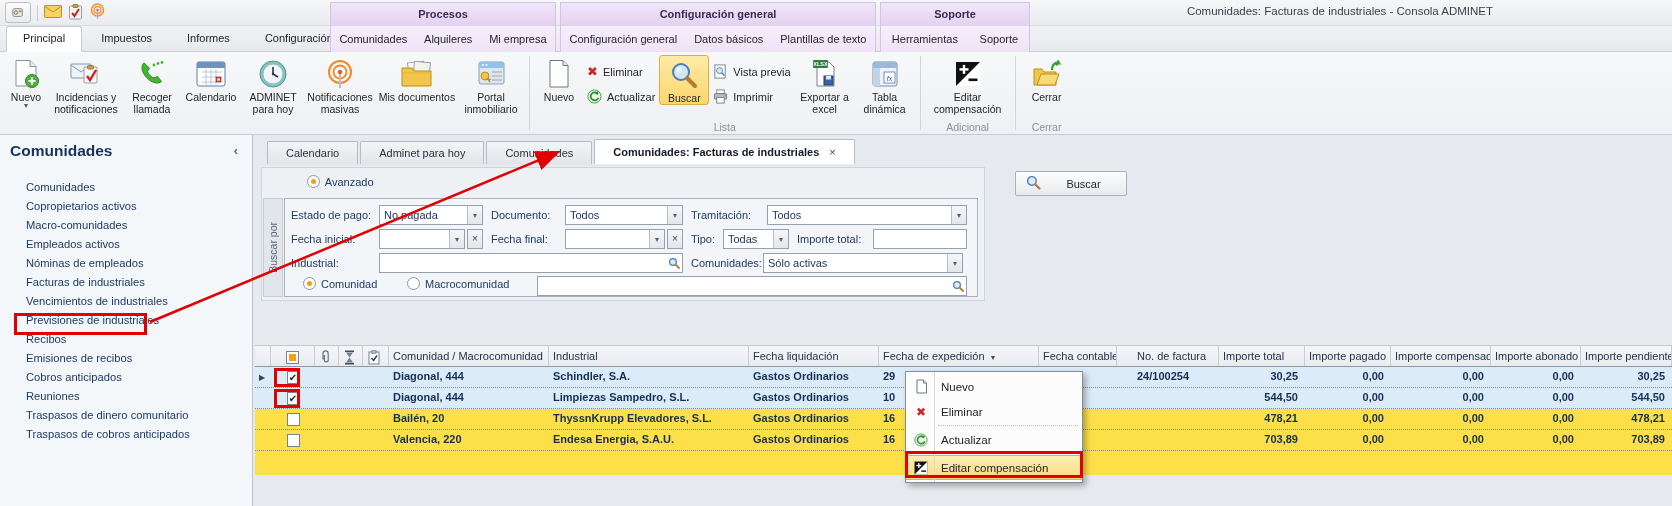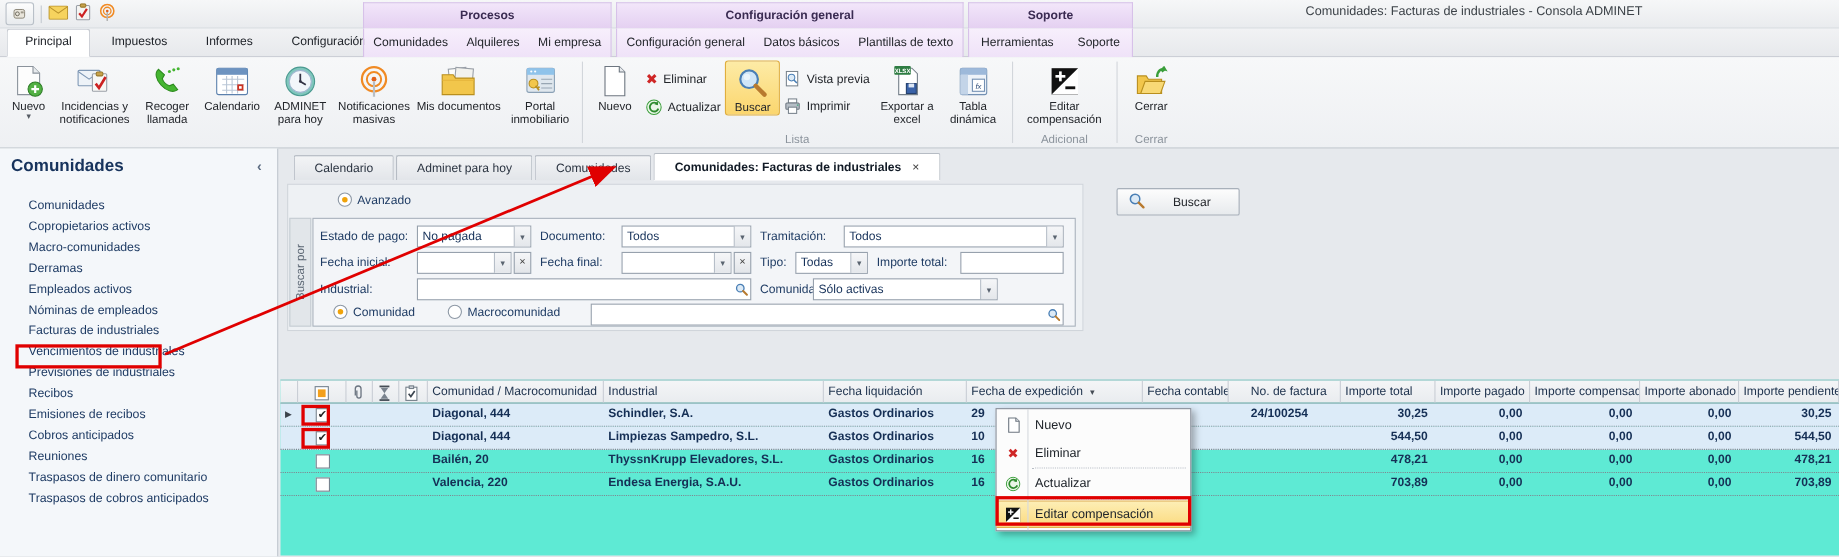--- a/index.html
+++ b/index.html
@@ -77,21 +77,21 @@
     display:flex; align-items:center; justify-content:center; color:#5a6470; font-size:8px; }
   .xbtn { position:absolute; width:16px; height:20px; background:linear-gradient(#f5f6f8,#e2e5e9); border:1px solid #97a1ad;
     text-align:center; line-height:18px; color:#444; font-size:10px; }
   .mag { display:flex; align-items:center; justify-content:center; width:16px; height:100%; }
   .buscar-btn { position:absolute; left:1015px; top:171px; width:112px; height:25px; border:1px solid #a8b0ba; border-radius:2px;
     background:linear-gradient(#fdfdfd,#e7eaed); display:flex; align-items:center; color:#23262b; }
   .buscar-btn .blabel { flex:1; text-align:center; }
   .buscar-btn .bmag { padding-left:10px; }
 
   
-  .grid { position:absolute; left:255px; top:345px; right:0; height:160px; background:#5eead4; font-size:11px; }
+  .grid { position:absolute; left:255px; top:345px; right:0; height:130px; background:#fde047; font-size:11px; }
   .g-head { display:flex; height:22px; background:linear-gradient(#f4f5f7,#e9ecef); border-top:1px solid #c3c8cf; border-bottom:1px solid #8e97a1; color:#20344f; }
   .g-head > div { border-right:1px solid #c9ced5; padding:4px 4px 0 4px; overflow:hidden; white-space:nowrap; }
   .g-row { display:flex; height:21px; border-bottom:1px dotted #7e868f; font-weight:bold; color:#152f55; }
   .g-row.sel { background:#dcebf8; }
   .g-row > div { padding:3px 4px 0 4px; overflow:hidden; white-space:nowrap; }
   .c-ind{width:16px;} .c-chk{width:44px; text-align:center;} .c-clip{width:24px;} .c-hg{width:24px;} .c-cm{width:26px;}
   .c-com{width:160px;} .c-ins{width:200px;} .c-tipo{width:130px;} .c-fexp{width:160px;} .c-fcon{width:78px;}
   .c-fact{width:86px;margin-left:16px;} .c-itot{width:86px;} .c-ipag{width:86px;} .c-icom{width:100px;} .c-iabo{width:90px;} .c-ipen{flex:1;}
   .num { text-align:right; padding-right:7px !important; }
   .cb { display:inline-block; width:13px; height:13px; border:1px solid #76828f; background:#fff; margin-top:1px;
@@ -392,21 +392,20 @@
     </div>
   </div>
 
   <div class="sidebar">
     <div class="sb-title">Comunidades</div>
     <div class="sb-collapse">‹</div>
     <div class="sb-list">
       <div class="sb-item">Comunidades</div>
       <div class="sb-item">Copropietarios activos</div>
       <div class="sb-item">Macro-comunidades</div>
-      <div class="sb-item">Derramas</div>
       <div class="sb-item">Empleados activos</div>
       <div class="sb-item">Nóminas de empleados</div>
       <div class="sb-item">Facturas de industriales</div>
       <div class="sb-item">Vencimientos de industriales</div>
       <div class="sb-item">Previsiones de industriales</div>
       <div class="sb-item">Recibos</div>
       <div class="sb-item">Emisiones de recibos</div>
       <div class="sb-item">Cobros anticipados</div>
       <div class="sb-item">Reuniones</div>
       <div class="sb-item">Traspasos de dinero comunitario</div>
@@ -481,21 +480,21 @@
       <span class="fbox" style="left:94px;top:54px;width:304px">
           <span class="val"></span>
           <span class="mag">
             <svg width="12" height="12" viewBox="0 0 12 12">
               <circle cx="5" cy="5" r="3.4" fill="#dceaf6" stroke="#4a7fb5" stroke-width="1.2"></circle>
               <path d="M7.6 7.6 L11 11" stroke="#b87a2e" stroke-width="1.8" stroke-linecap="round"></path>
             </svg>
           </span>
         </span>
       <span class="flabel" style="left:406px;top:54px">Comunidades:</span>
-      <span class="fbox" style="left:454px;top:54px;width:168px">
+      <span class="fbox" style="left:478px;top:54px;width:200px">
           <span class="val">Sólo activas</span>
           <span class="dd">▾</span>
         </span>
 
       <span class="radio" style="position:absolute;left:18px;top:78px">
           <span class="rdot on"></span>
           <span>Comunidad</span>
         </span>
       <span class="radio" style="position:absolute;left:122px;top:78px">
           <span class="rdot"></span>

